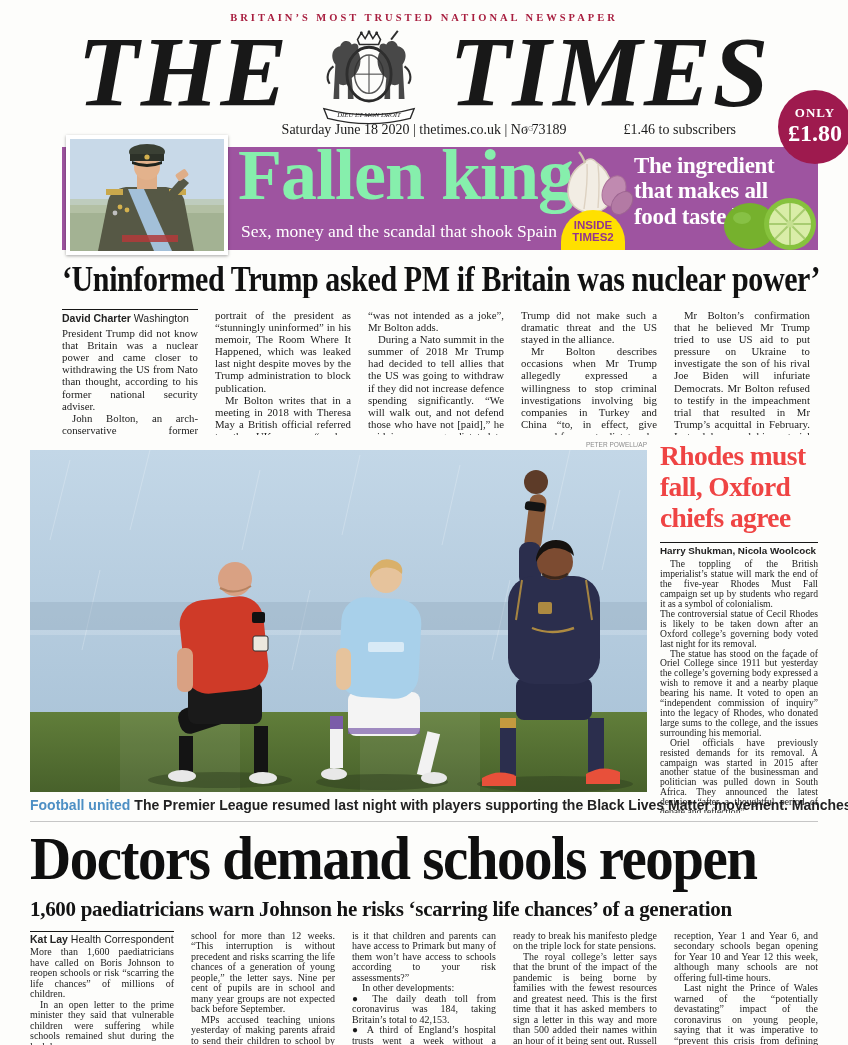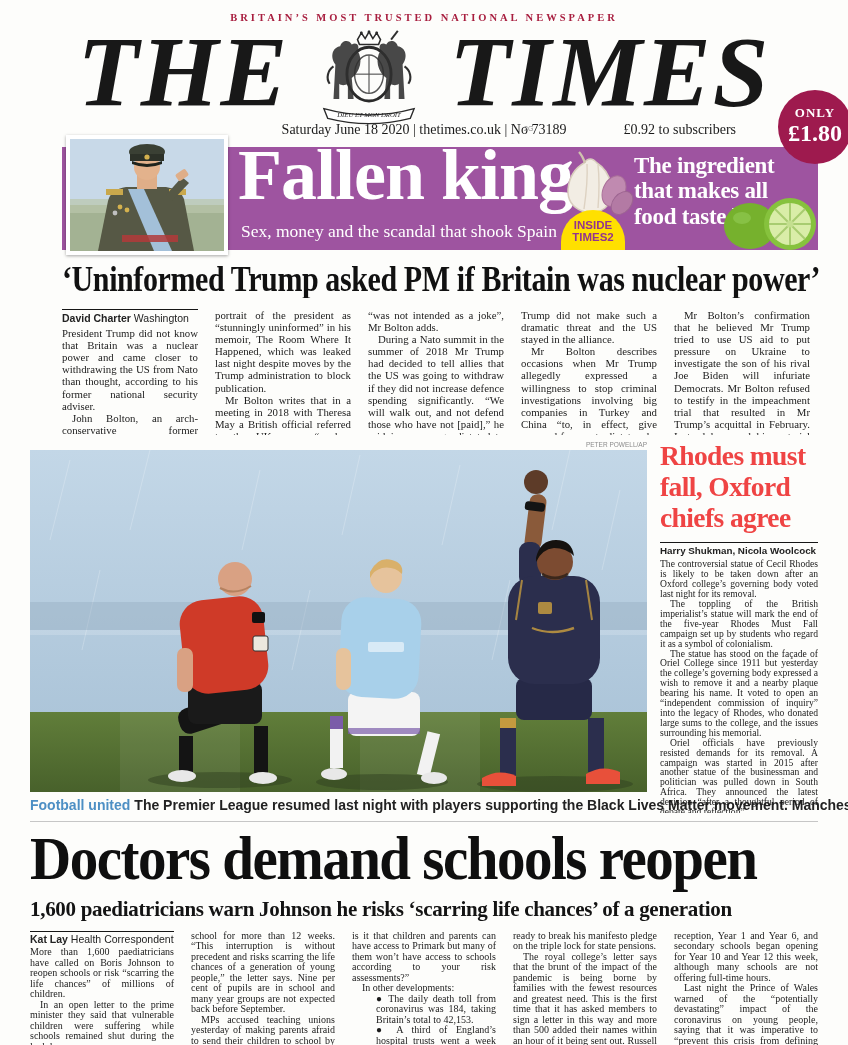--- a/index.html
+++ b/index.html
@@ -29,21 +29,21 @@
   .price-only { margin-top:15px; font-weight:bold; font-size:13px; letter-spacing:1px; }
   .price-amount { font-weight:bold; font-size:24px; line-height:1.05; }
   
   .banner { position:relative; margin-left:62px; margin-top:4px; width:756px; height:103px; background:#9e54a0; z-index:2; }
   .king-photo {
     position:absolute; left:4px; top:-12px; width:162px; height:120px;
     background:#fff; padding:4px; box-shadow:0 1px 3px rgba(0,0,0,.35); z-index:3;
   }
   .king-photo svg { width:154px; height:112px; display:block; }
   .banner-title {
-    position:absolute; left:176px; top:-8px; color:#ffffff;
+    position:absolute; left:176px; top:-8px; color:#86efac;
     font-weight:bold; font-size:72px; letter-spacing:-1px; line-height:1; white-space:nowrap;
   }
   .banner-sub { position:absolute; left:179px; top:74px; color:#fff; font-size:17.5px; white-space:nowrap;text-align:center; }
   .garlic { position:absolute; left:492px; top:4px; width:82px; height:66px; }
   .inside-badge {
     position:absolute; left:499px; top:63px; width:64px; height:40px;
     background:#ffe000; border-radius:32px 32px 0 0; text-align:center;
     color:#93348e; font-family:"Liberation Sans",sans-serif; font-weight:bold;
     font-size:11.5px; line-height:1.08; padding-top:9px;
   }
@@ -55,21 +55,21 @@
   
   .byline-block {
     border-top:1.5px solid #161616; padding-top:2px; margin-bottom:3px;
     font-family:"Liberation Sans",sans-serif; font-size:10.5px; color:#222;
   }
   .byline-name { font-weight:bold; }
   .cols { display:flex; gap:17px; overflow:hidden; }
   .para { margin:0; text-align:justify; }
   .para.body { text-indent:10px; }
   .para.first { text-indent:0; }
-  .para.bullet { text-indent:0;margin-left:24px; }
+  .para.bullet { text-indent:0; }
   
   .trump { margin:9px 30px 0 62px; width:748px; }
   .headline1 {
     font-weight:bold; font-size:30px; letter-spacing:-0.4px; text-align:center;
     white-space:nowrap; color:#111; transform:scaleY(1.18); transform-origin:top center;
   }
   .trump .cols { margin-top:16px; height:126px; }
   .trump .col { flex:1 1 0; font-size:10.8px; line-height:12.1px; }
   
   .mid { display:flex; gap:13px; margin:6px 30px 0 30px; }
@@ -123,21 +123,21 @@
 
       <path d="M18,82 Q65,95 112,82 L108,92 Q65,103 22,92 Z" fill="#fff" stroke="#2a2a2a" stroke-width="1.4"></path>
       <text x="65" y="91" text-anchor="middle" font-size="7" font-family="Liberation Serif, serif" fill="#222">DIEU ET MON DROIT</text>
     </svg>
     <div class="mast-word">TIMES</div>
   </div>
 
   <div class="dateline">
     <div class="date-center">Saturday June 18 2020 | thetimes.co.uk | No 73189</div>
     <span class="edition-mark">2G</span>
-    <span class="sub-price">£0.92 to subscribers</span>
+    <span class="sub-price">£1.46 to subscribers</span>
   </div>
 
   <div class="price-circle">
     <div class="price-only">ONLY</div>
     <div class="price-amount">£1.80</div>
   </div>
 
   <div class="banner">
     <div class="king-photo">
       <svg viewBox="0 0 154 112">
@@ -329,22 +329,22 @@
         <span class="cap-lead">Football united</span><span>The Premier League resumed last night with players supporting the Black Lives Matter movement. Manchester City defeated Arsenal 3-0. Pages 66-72</span>
       </div>
     </div>
 
     <div class="rhodes">
       <div class="headline2">Rhodes must fall, Oxford chiefs agree</div>
       <div class="byline-block">
         <span class="byline-name">Harry Shukman, Nicola Woolcock</span>
       </div>
       <div class="rhodes-body">
+          <p class="para body">The toppling of the British imperialist’s statue will mark the end of the five-year Rhodes Must Fall campaign set up by students who regard it as a symbol of colonialism.</p>
           <p class="para first">The controversial statue of Cecil Rhodes is likely to be taken down after an Oxford college’s governing body voted last night for its removal.</p>
-          <p class="para body">The toppling of the British imperialist’s statue will mark the end of the five-year Rhodes Must Fall campaign set up by students who regard it as a symbol of colonialism.</p>
           <p class="para body">The statue has stood on the façade of Oriel College since 1911 but yesterday the college’s governing body expressed a wish to remove it and a nearby plaque bearing his name. It voted to open an “independent commission of inquiry” into the legacy of Rhodes, who donated large sums to the college, and the issues surrounding his memorial.</p>
           <p class="para body">Oriel officials have previously resisted demands for its removal. A campaign was started in 2015 after another statue of the businessman and politician was pulled down in South Africa. They announced the latest decision “after a thoughtful period of debate and reflection”.</p>
         </div>
     </div>
   </div>
 
   <hr class="rule-full">
 
   <section class="schools">
     <div class="headline3">Doctors demand schools reopen</div>

